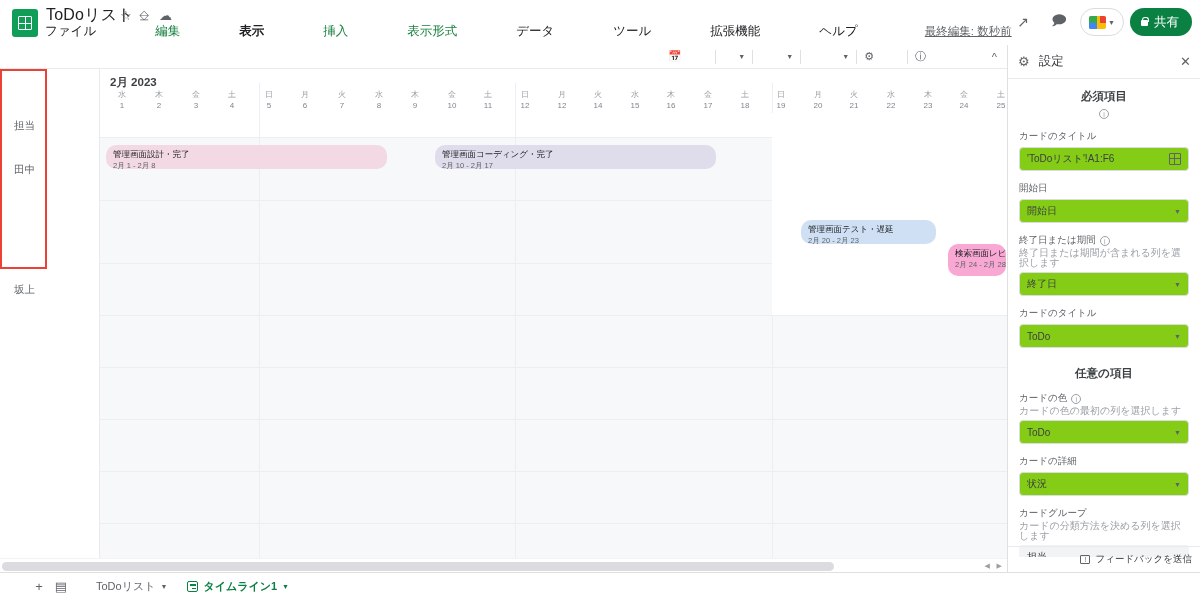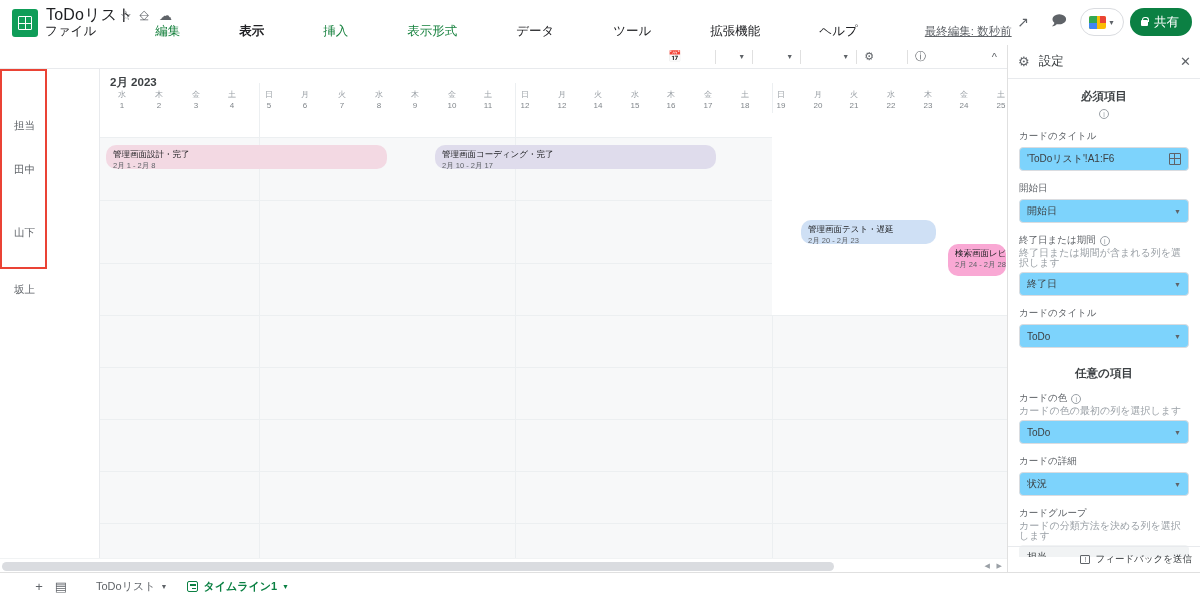--- a/index.html
+++ b/index.html
@@ -180,21 +180,21 @@
   .info-i {
     width:10px;height:10px;border:1px solid #9aa0a6;border-radius:50%;
     font-size:7px;line-height:9px;text-align:center;color:#9aa0a6;font-weight:normal;
     display:inline-block;
   }
   .fld-label { font-size:9.5px; color:#5f6368; margin-top:11px; display:flex; align-items:center; gap:4px;}
   .fld-sub { font-size:10px; color:#9aa0a6; margin-top:1px; line-height:10px;}
   .fld-box {
     margin-top:4px; height:24px; border:1px solid #dadce0; border-radius:4px;
     display:flex; align-items:center; padding:0 7px;
-    font-size:10px; color:#3c4043; background:#7dd3fc; cursor:pointer;
+    font-size:10px; color:#3c4043; background:#84cc16; cursor:pointer;
     position:relative;
   }
   .fld-box.grey { background:#f1f3f4; border-color:#f1f3f4; }
   .fld-box .val { flex:1; white-space:nowrap; overflow:hidden; }
   .fld-box .dd { font-size:7px; color:#5f6368; }
   .fld-box .rng {
     width:12px;height:12px;border:1.3px solid #5f6368;border-radius:1px;position:relative;
   }
   .fld-box .rng:before{content:"";position:absolute;left:0;top:4.3px;width:100%;height:1.2px;background:#5f6368;}
   .fld-box .rng:after{content:"";position:absolute;left:4.3px;top:0;width:1.2px;height:100%;background:#5f6368;}
@@ -447,21 +447,20 @@
         <span class="dnum">24</span>
       </div>
       <div class="day-col-head" style="left: 901px;">
         <span class="dow">土</span>
         <span class="dnum">25</span>
       </div>
     </div>
   <div id="row-label-col">
       <div class="row-label" style="top: 44px; height: 25px;">担当</div>
       <div class="row-label" style="top: 69px; height: 63px;">田中</div>
-      <div class="row-label" style="top: 132px; height: 63px;">山下</div>
       <div class="row-label" style="top: 195px; height: 52px;">坂上</div>
     </div>
   <div id="label-highlight"></div>
 </div>
 
 <div id="hscroll-track">
   <div id="hscroll-thumb"></div>
   <div class="sc-arrow" id="sc-left">◀</div>
   <div class="sc-arrow" id="sc-right">▶</div>
 </div>

